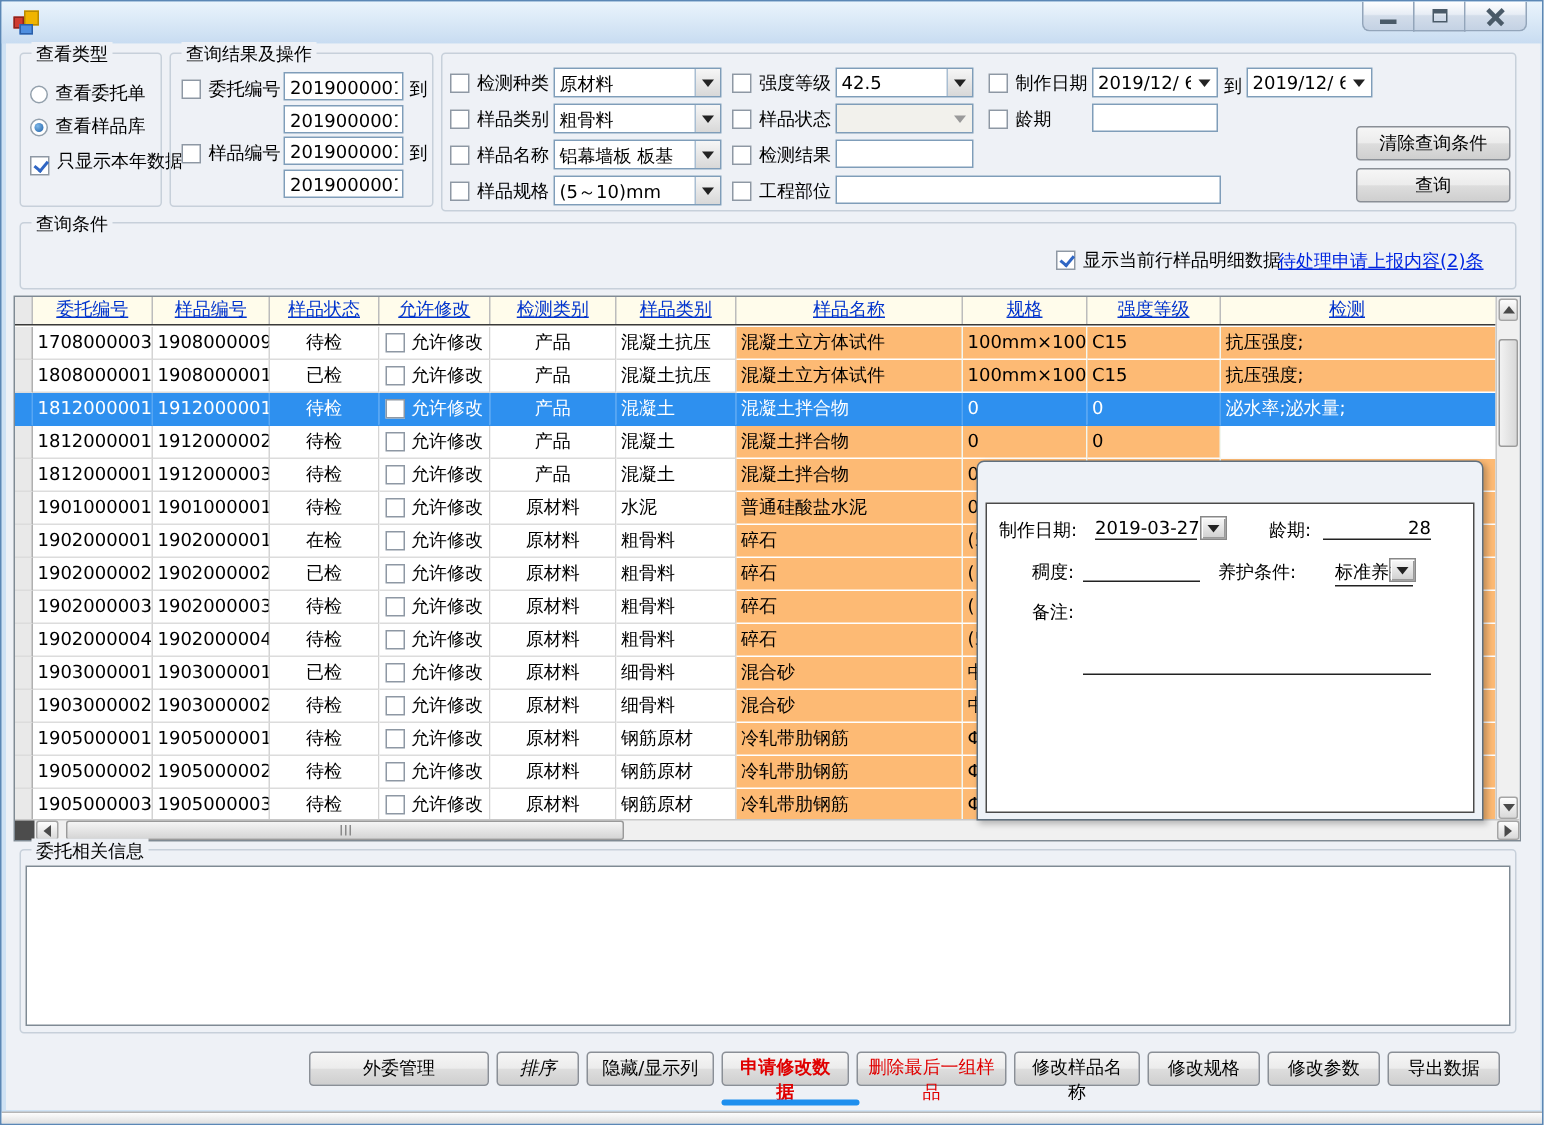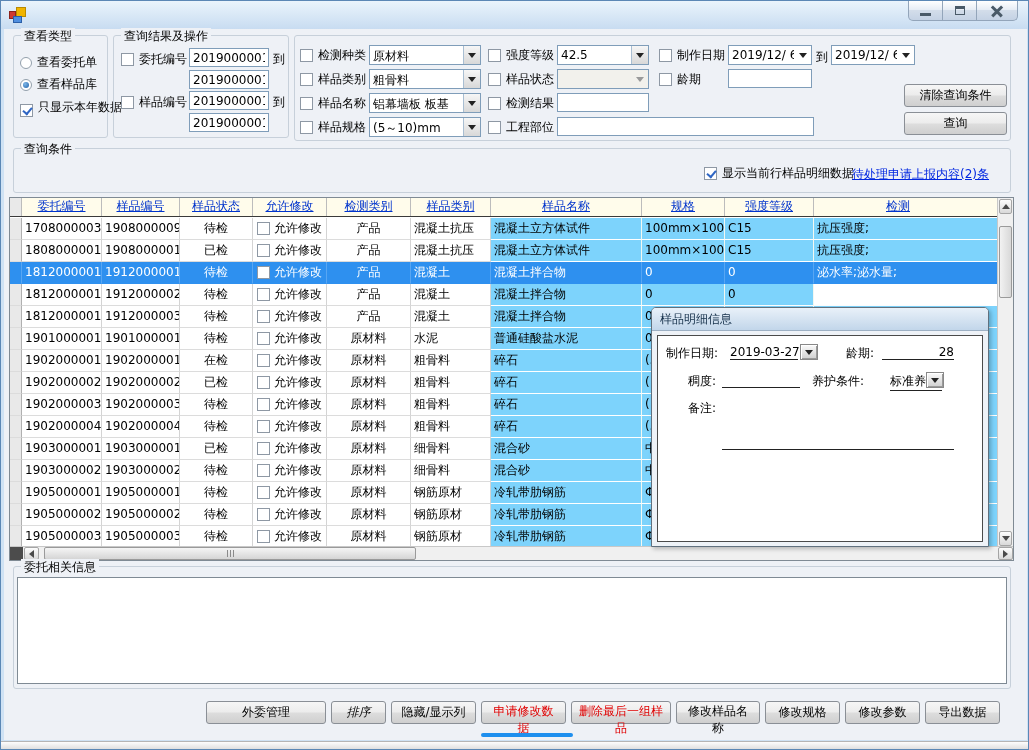--- a/index.html
+++ b/index.html
@@ -61,21 +61,21 @@
       border:1px solid #7f8a94;}
   .grid-header{position:absolute;left:0;top:0;width:988px;height:19px;display:flex;
       background:#fffceb;border-bottom:1px solid #3a3a3a;}
   .hcell{height:18px;line-height:17px;text-align:center;color:#0033cc;text-decoration:underline;
       border-right:1px solid #bcbcbc;overflow:hidden;white-space:nowrap;flex:0 0 auto;}
   .grid-body{position:absolute;left:0;top:20px;width:988px;height:329px;overflow:hidden;}
   .grow{display:flex;height:22px;cursor:default;}
   .gcell{height:22px;line-height:21px;padding:0 3px;border-right:1px solid #d4d4d4;
       border-bottom:1px solid #dcdcdc;overflow:hidden;white-space:nowrap;flex:0 0 auto;background:#fff;}
   .gcell.rowhead{background:#e9e9e9;border-right:1px solid #b0b0b0;padding:0;}
-  .gcell.green{background:#7dd3fc;border-right:1px solid #f2f7f1;border-bottom:1px solid #ffffff;}
+  .gcell.green{background:#fdba74;border-right:1px solid #f2f7f1;border-bottom:1px solid #ffffff;}
   .gcell.center{text-align:center;}
   .gcell.chk{display:flex;align-items:center;gap:4px;justify-content:center;}
   .grow.selected .gcell{background:#2e90ef;color:#fff;border-bottom-color:#2e90ef;border-right-color:#57a6f3;}
   .grow.selected .gcell.rowhead{background:#2e90ef;}
   
   .vscroll{position:absolute;right:0;top:0;width:16px;height:349px;background:#f0f0f0;
       border-left:1px solid #c8c8c8;}
   .sbtn{position:absolute;left:1px;width:13px;height:15px;background:linear-gradient(#fdfdfd,#d9d9d9);
       border:1px solid #a5a5a5;border-radius:2px;display:flex;align-items:center;justify-content:center;cursor:pointer;}
   .vthumb{position:absolute;left:1px;top:28px;width:13px;height:72px;border:1px solid #9a9a9a;border-radius:2px;
@@ -571,21 +571,20 @@
           <b></b>
           <b></b>
         </div>
       <div class="hbtn" style="right:0;">
           <i class="arr-rt"></i>
         </div>
     </div>
   </div>
 
   <div class="popup">
-    <div class="popup-title">样品明细信息</div>
     <div class="popup-content">
       <span class="pfield" style="left:8px;top:9px;">制作日期:</span>
       <span class="pfield uline" style="left:72px;top:9px;width:68px;">2019-03-27</span>
       <span class="ddbtn" style="left:142px;top:8px;">
           <i class="arr-down"></i>
         </span>
       <span class="pfield" style="left:188px;top:9px;">龄期:</span>
       <span class="pfield uline" style="left:224px;top:9px;width:72px;text-align:right;">28</span>
       <span class="pfield" style="left:30px;top:37px;">稠度:</span>
       <span class="pfield uline" style="left:64px;top:37px;width:78px;">&nbsp;</span>
@@ -601,21 +600,21 @@
 
   <div class="groupbox" style="left:12px;top:565px;width:998px;height:123px;">
     <span class="gb-label">委托相关信息</span>
   </div>
   <div class="related-box"></div>
 
   <div class="bottom-buttons">
       <button class="btn3d" style="width: 120px;">外委管理</button>
       <button class="btn3d" style="width: 55px; font-style: italic;">排序</button>
       <button class="btn3d" style="width: 85px;">隐藏/显示列</button>
-      <button class="btn3d red" style="width: 85px;">申请修改数据</button>
+      <button class="btn3d red" style="width: 85px; font-weight: bold;">申请修改数据</button>
       <button class="btn3d red" style="width: 100px;">删除最后一组样品</button>
       <button class="btn3d" style="width: 84px;">修改样品名称</button>
       <button class="btn3d" style="width: 75px;">修改规格</button>
       <button class="btn3d" style="width: 75px;">修改参数</button>
       <button class="btn3d" style="width: 75px;">导出数据</button>
     </div>
 
   <div class="accent-line"></div>
   <div class="taskbar"></div>
 </div>

